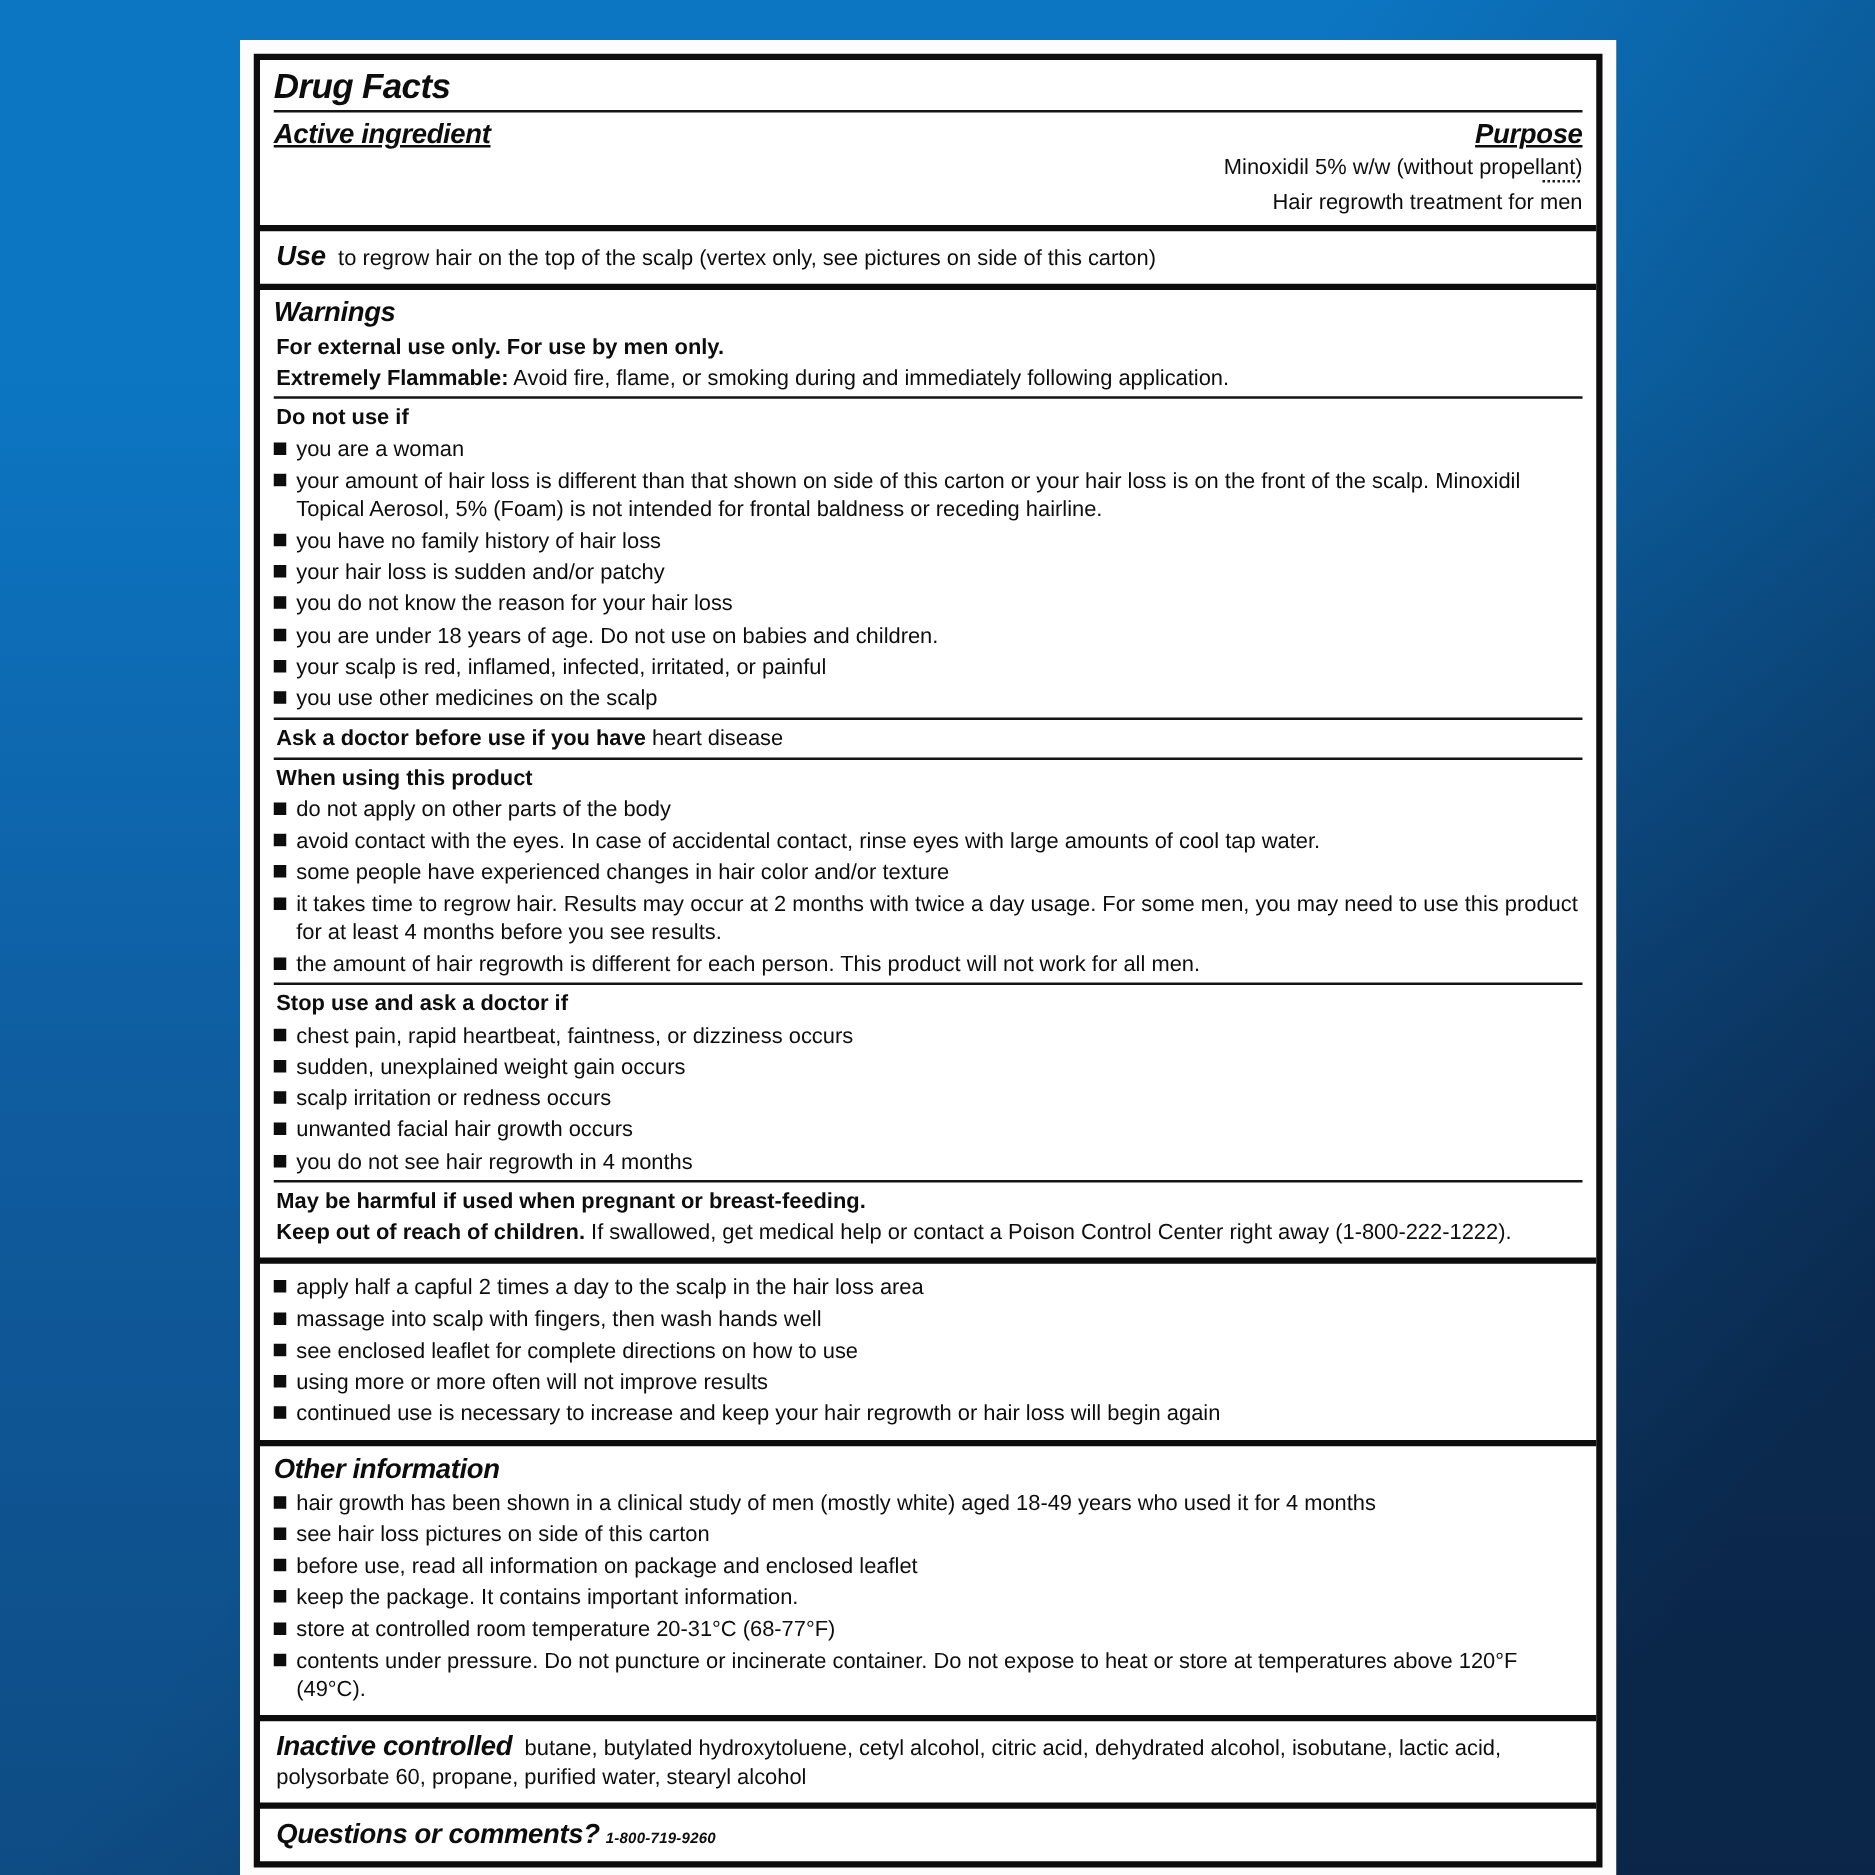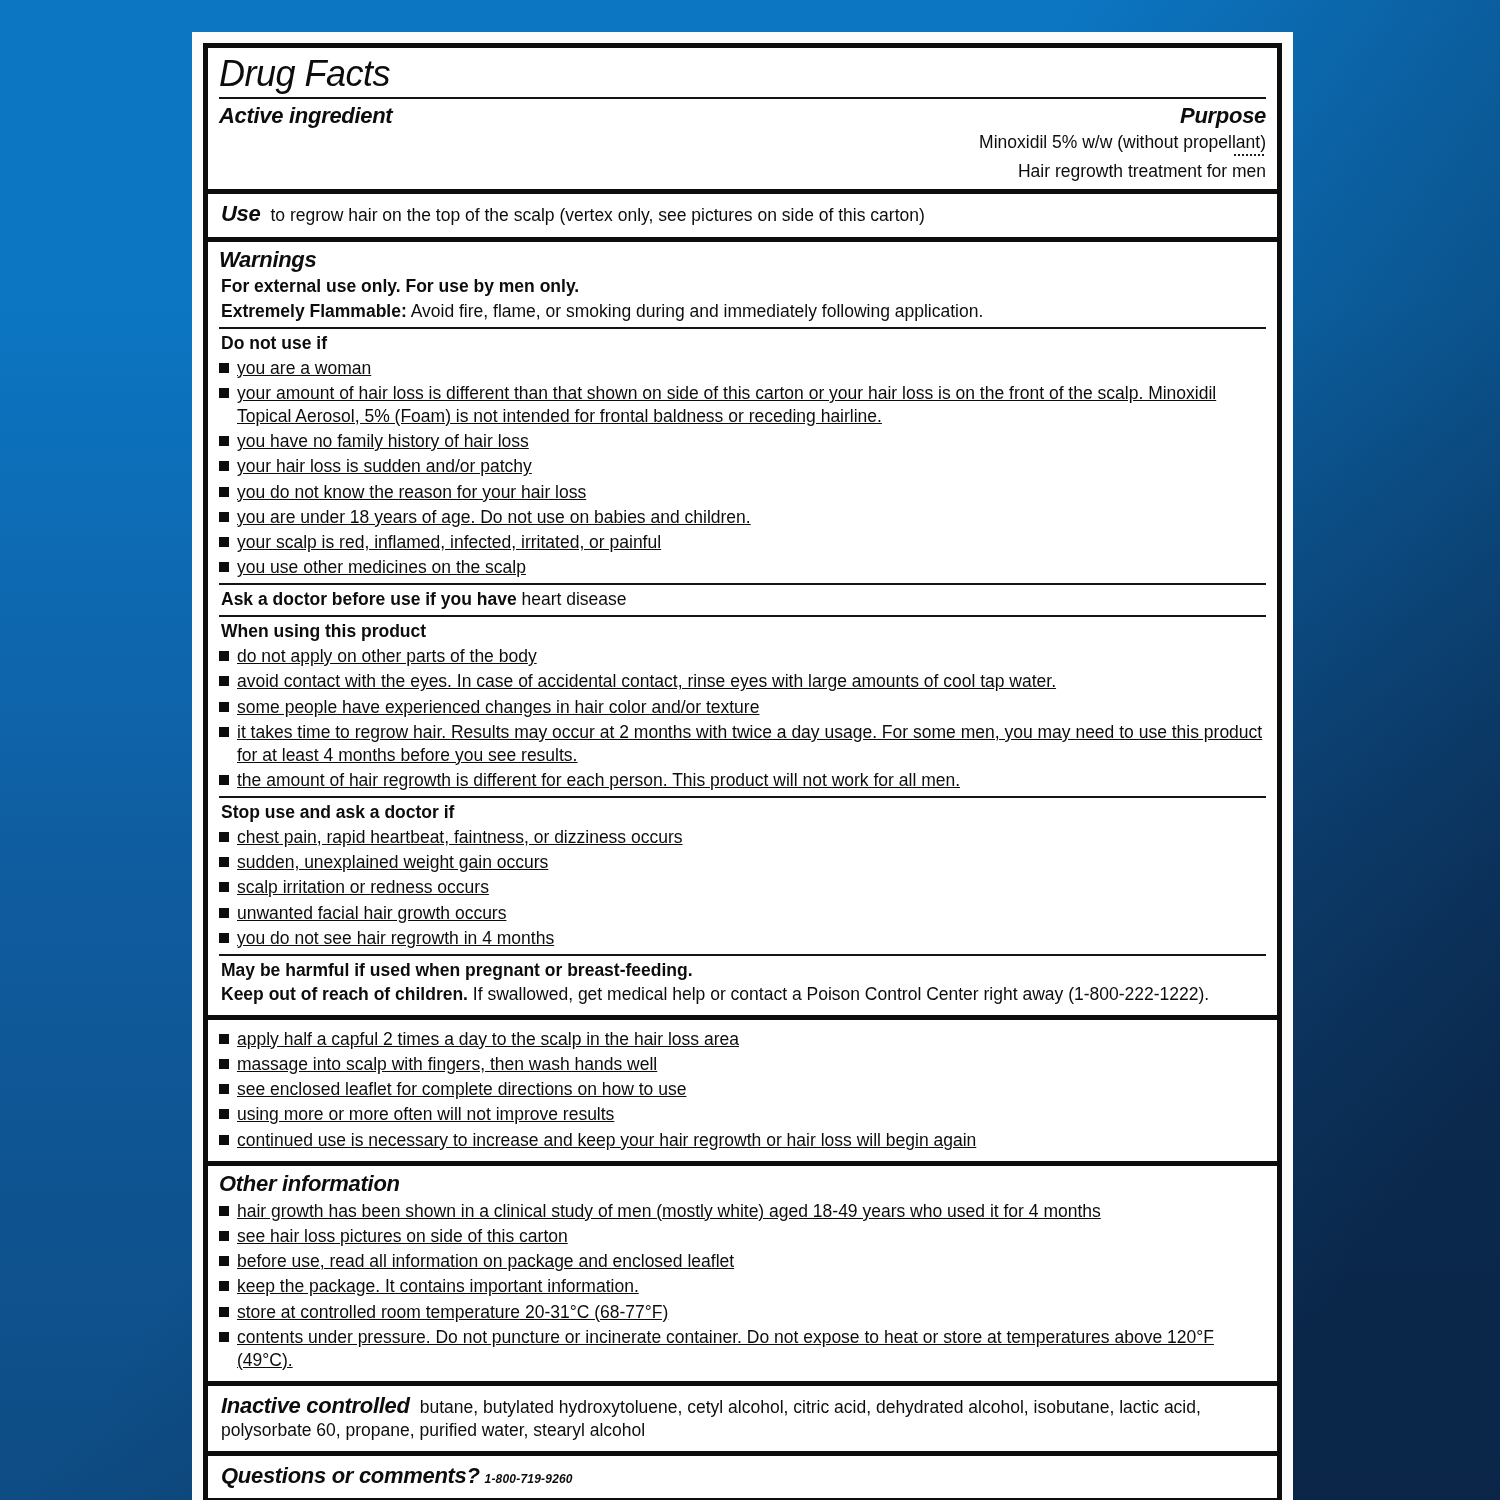--- a/index.html
+++ b/index.html
@@ -13,32 +13,32 @@
       linear-gradient(180deg, #0c76c3 0%, #0c76c3 20%, #0f5c9f 58%, #0e4c84 100%);
     background-color: #0c76c3;
   }
   .panel {
     position: absolute; left: 192px; top: 32px; width: 1101px; min-height: 1428px;
     background: #fcfcfc; padding: 11px 11px 0 11px;
   }
   .dfbox { border: 5px solid #0d0d0d; background: #ffffff; }
   .sec { padding: 5px 11px 7px 11px; border-top: 5px solid #0d0d0d; }
   .sec.first { border-top: none; }
-  .h1 { font-size: 36px; font-weight: normal; font-style: italic; letter-spacing: -0.5px; line-height: 1.15; }
+  .h1 { font-size: 28px; font-weight: bold; font-style: italic; letter-spacing: -0.5px; line-height: 1.15; }
   .h2 { font-size: 22px; font-weight: bold; font-style: italic; letter-spacing: -0.3px; line-height: 1.2; }
   .inline-h { margin-right: 10px; }
   hr.thin { border: none; border-top: 2px solid #141414; margin: 4px 0 3px 0; }
   hr.under-title { margin-top: 3px; margin-bottom: 4px; }
   p, .p { margin: 2px; font-size: 17.5px; line-height: 1.3; }
   .b { font-weight: bold; }
   .gap-top { margin-top: 2px; }
-  .heads-row { display: flex; justify-content: space-between; align-items: center; margin-top: 1px; }
+  .heads-row { display: flex; justify-content: space-between; align-items: center; margin-top: 1px; text-decoration: underline; }
   .ing-row { display: flex; align-items: flex-end; font-size: 17.5px; line-height: 1.3; margin-top: 1px; flex-direction: column; }
   .leader { flex: 1 1 auto; border-bottom: 2.6px dotted #1c1c1c; margin: 0 2px 4px 2px; min-width: 30px; }
-  .bullets { margin: 1px 0 2px 0; text-decoration: underline; }
+  .bullets { margin: 1px 0 2px 0; }
   .bullet { display: flex; margin: 2.5px 0; }
   .sq { flex: 0 0 10px; width: 10px; height: 10px; background: #0d0d0d; margin: 6px 8px 0 0; }
   .btext { font-size: 17.5px; line-height: 1.3; }
   .phone { font-weight: bold; font-size: 12px; letter-spacing: 0.2px; font-style: italic; }
   .made-in { font-size: 20px; padding: 11px 3px 0 3px; line-height: 1.2; }
 </style>
 </head>
 <body>
 
 <div class="panel">

